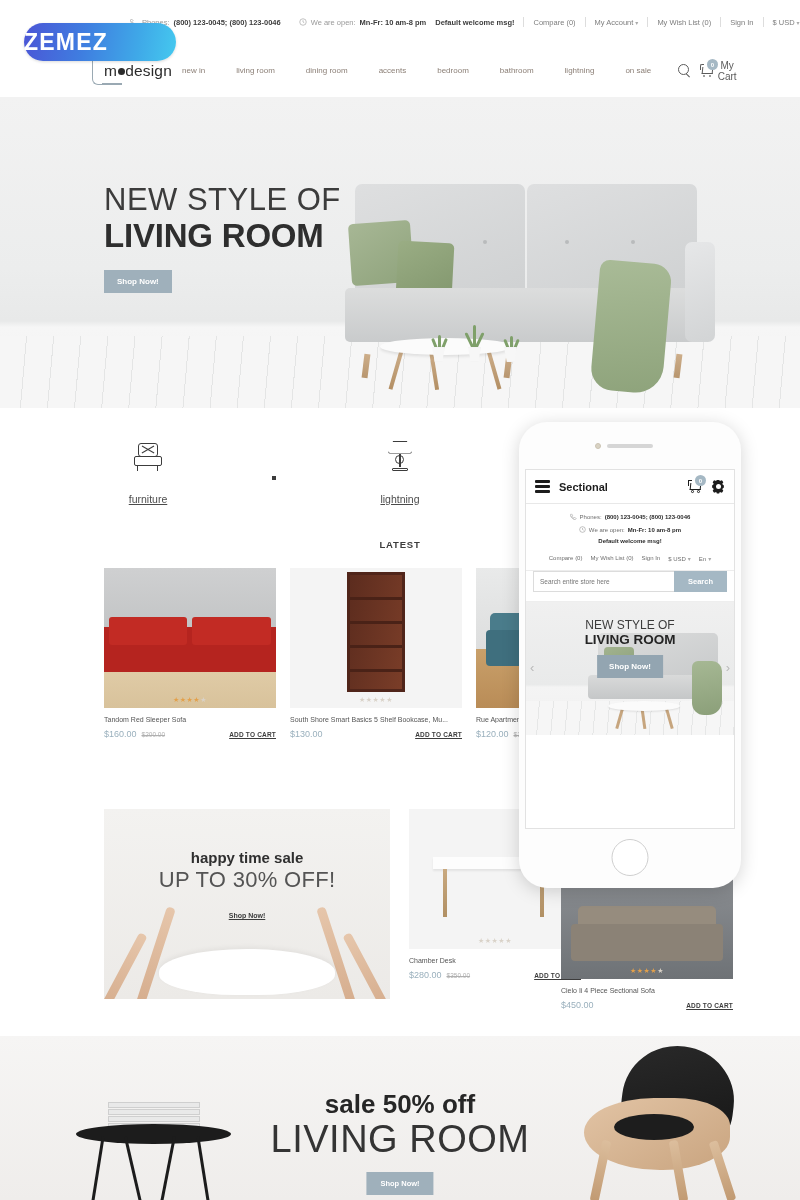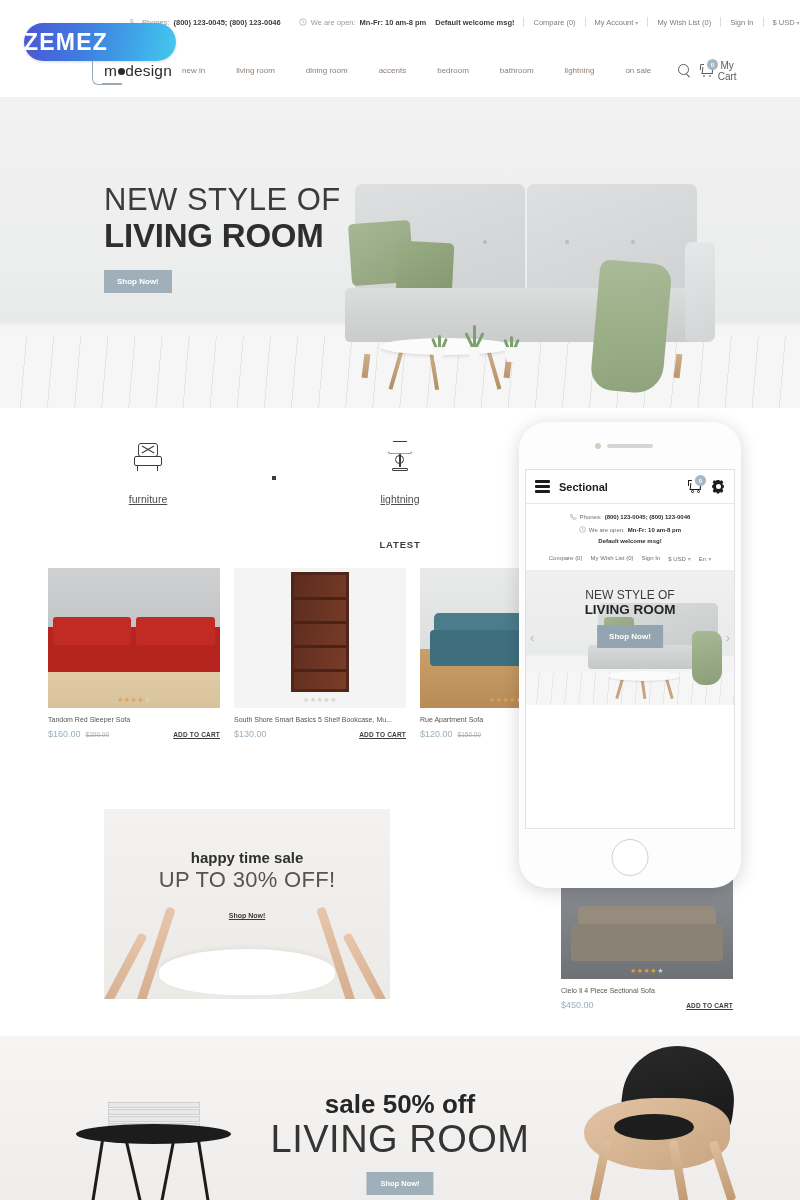--- a/index.html
+++ b/index.html
@@ -231,21 +231,21 @@
   .ic-clockbig .h1 { left:6px; top:9px; width:10px; transform: rotate(42deg); transform-origin: right center; }
   .ic-clockbig .h2 { left:14px; top:9px; width:10px; transform: rotate(-42deg); transform-origin: left center; }
 
   
   .latest-title {
     text-align:center; font-size: 9.5px; font-weight:bold; letter-spacing: .8px;
     color: #3c3c3c; padding: 6px 0 18px;
   }
   .grid {
     display:grid; grid-template-columns: repeat(3, 172px); gap: 14px;
-    padding: 0 48px; justify-content: start;
+    padding: 0 104px; justify-content: start;
   }
   .card { width: 172px; }
   .card-img {
     width: 172px; height: 140px; position: relative; overflow:hidden;
     display:flex; align-items:flex-end; justify-content:center;
   }
   .stars {
     position:absolute; bottom: 4px; left: 0; width: 100%;
     text-align:center; font-size: 7px; letter-spacing: .5px; color: #e3a04a; z-index: 5;
   }
@@ -714,20 +714,37 @@
     <span class="stick" style="left:14px;top:120px;height:90px;transform:rotate(28deg)"></span>
     <span class="stick" style="left:46px;top:96px;height:110px;transform:rotate(18deg)"></span>
     <span class="stick" style="right:18px;top:120px;height:90px;transform:rotate(-28deg)"></span>
     <span class="stick" style="right:48px;top:96px;height:110px;transform:rotate(-18deg)"></span>
     <div class="white-sculpt"></div>
     <div class="sale-h1">happy time sale</div>
     <div class="sale-h2">UP TO 30% OFF!</div>
     <a href="#" class="sale-link">Shop Now!</a>
   </div>
 
+  <div class="card" style="position:absolute;left:409px;top:809px">
+    <div class="card-img">
+      <div class="sc">
+        <span class="desk-bg"></span>
+        <span class="desk-top"></span>
+        <span class="desk-leg" style="left:20%"></span>
+        <span class="desk-leg" style="left:76%"></span>
+      </div>
+      <div class="stars"><span class="off">★★★★★</span></div>
+    </div>
+    <div class="card-name">Chamber Desk</div>
+    <div class="card-row">
+      <span class="price">$280.00</span>
+      <span class="price-old">$350.00</span>
+      <span class="atc">ADD TO CART</span>
+    </div>
+  </div>
 
   <div class="card" style="position:absolute;left:561px;top:869px">
     <div class="card-img" style="height:110px">
       <div class="sc">
         <span class="sect-bg"></span>
         <span class="sect-back"></span>
         <span class="sect-sofa"></span>
       </div>
       <div class="stars">★★★★<span class="off">★</span></div>
     </div>
@@ -790,20 +807,24 @@
 
       <div class="ph-links">
         <a href="#" style="color:#6e6e6e;text-decoration:none">Compare (0)</a>
         <a href="#" style="color:#6e6e6e;text-decoration:none">My Wish List (0)</a>
         <a href="#" style="color:#6e6e6e;text-decoration:none">Sign In</a>
         <a href="#" style="color:#6e6e6e;text-decoration:none"><span>$ USD</span><span class="caret">▾</span></a>
         <a href="#" style="color:#6e6e6e;text-decoration:none"><span>En</span><span class="caret">▾</span></a>
       </div>
 
 
+      <div class="ph-search">
+        <input type="text" placeholder="Search entire store here" style="">
+        <button>Search</button>
+      </div>
 
       <div class="ph-hero">
         <div class="ph-floor"></div>
         <div class="ph-sofa">
           <span class="ph-sofa-bk"></span>
           <span class="ph-pillow"></span>
           <span class="ph-sofa-st"></span>
           <span class="ph-throw"></span>
         </div>
         <div class="ph-table">

